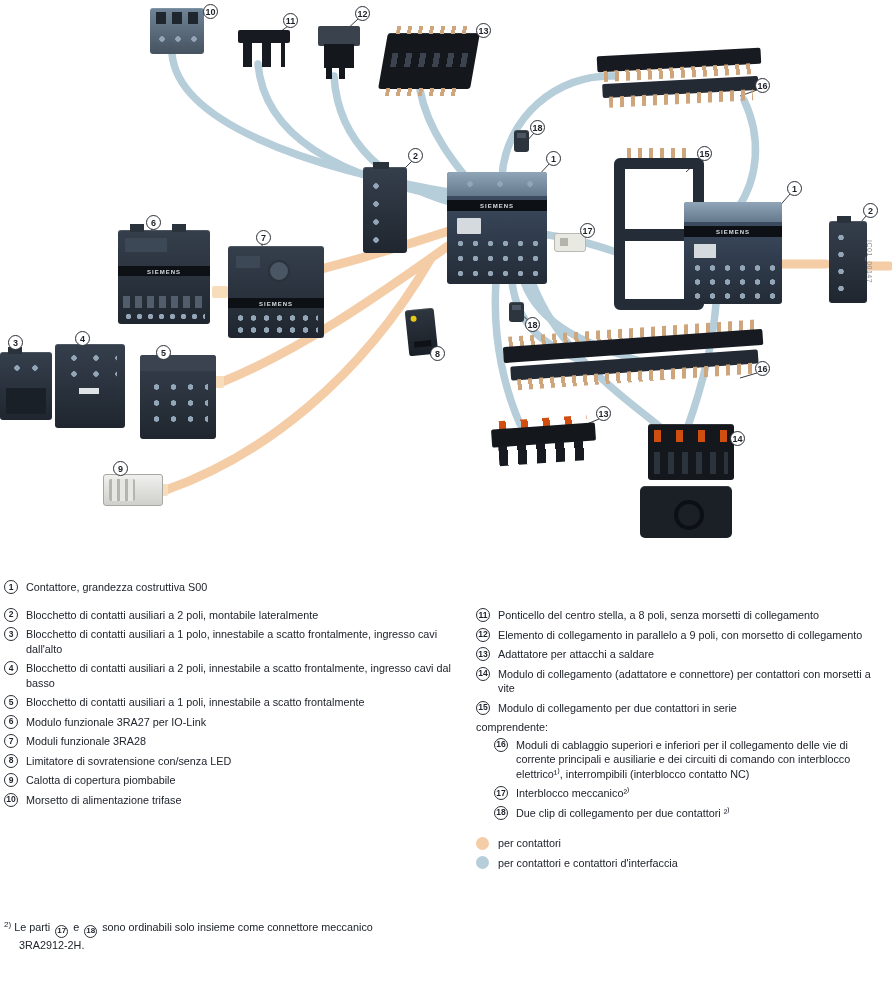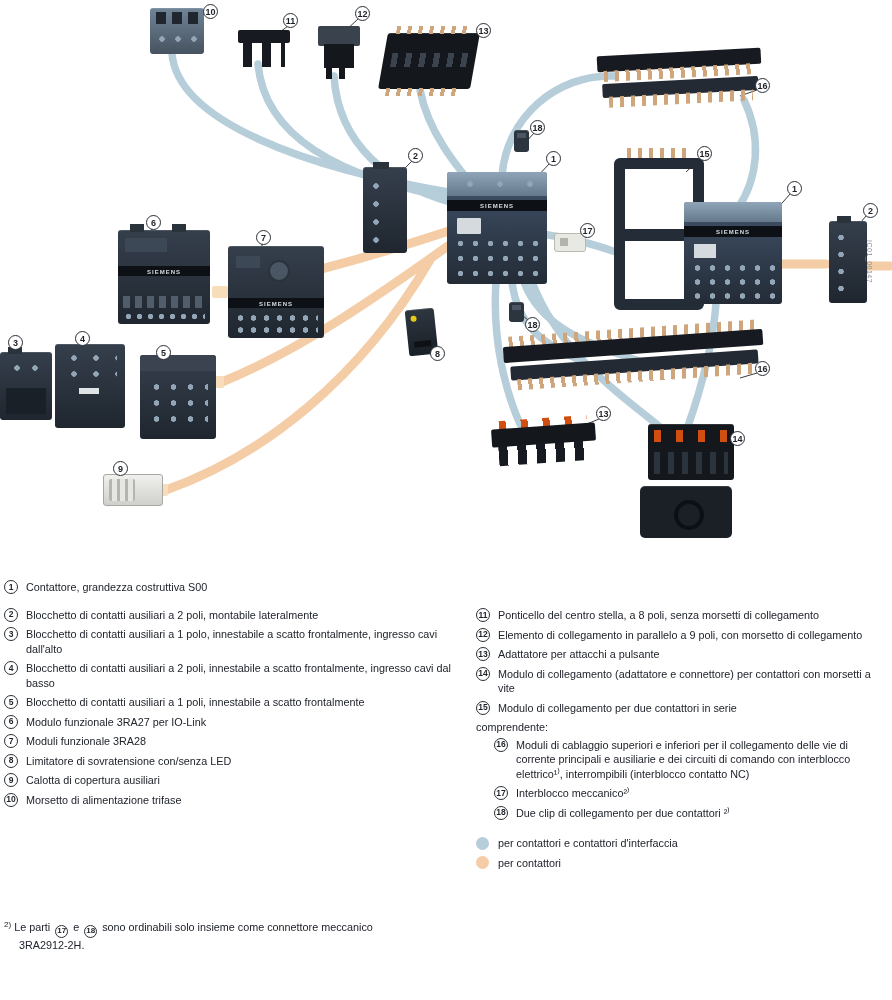--- a/index.html
+++ b/index.html
@@ -299,40 +299,40 @@
     <div class="li">
       <span class="num">7</span>
       <span class="txt">Moduli funzionale 3RA28</span>
       </div>
     <div class="li">
       <span class="num">8</span>
       <span class="txt">Limitatore di sovratensione con/senza LED</span>
       </div>
     <div class="li">
       <span class="num">9</span>
-      <span class="txt">Calotta di copertura ausiliari</span>
+      <span class="txt">Calotta di copertura piombabile</span>
       </div>
     <div class="li">
       <span class="num">10</span>
       <span class="txt">Morsetto di alimentazione trifase</span>
       </div>
   </div>
 
   <div id="legend-right" class="legend">
     <div class="li">
       <span class="num">11</span>
       <span class="txt">Ponticello del centro stella, a 8 poli, senza morsetti di collegamento</span>
       </div>
     <div class="li">
       <span class="num">12</span>
       <span class="txt">Elemento di collegamento in parallelo a 9 poli, con morsetto di collegamento</span>
       </div>
     <div class="li">
       <span class="num">13</span>
-      <span class="txt">Adattatore per attacchi a pulsante</span>
+      <span class="txt">Adattatore per attacchi a saldare</span>
       </div>
     <div class="li">
       <span class="num">14</span>
       <span class="txt">Modulo di collegamento (adattatore e connettore) per contattori con morsetti a vite</span>
       </div>
     <div class="li">
       <span class="num">15</span>
       <span class="txt">Modulo di collegamento per due contattori in serie</span>
       </div>
 
@@ -347,26 +347,26 @@
         <span class="txt">Interblocco meccanico²⁾</span>
         </div>
       <div class="li">
         <span class="num">18</span>
         <span class="txt">Due clip di collegamento per due contattori ²⁾</span>
         </div>
     </div>
 
     <div class="swatches">
       <div class="sw-row">
+        <span class="sw" style="background: rgb(244, 205, 166);"></span>
+        <span>per contattori</span>
+        </div>
+      <div class="sw-row">
         <span class="sw" style="background: rgb(182, 205, 218);"></span>
         <span>per contattori e contattori d'interfaccia</span>
-        </div>
-      <div class="sw-row">
-        <span class="sw" style="background: rgb(244, 205, 166);"></span>
-        <span>per contattori</span>
         </div>
     </div>
   </div>
 
   <div id="footnotes">
     <div class="fn">
       <span class="fnm">2)</span>
       <span>Le parti</span>
       <span class="inum">17</span>
       <span>e</span>

